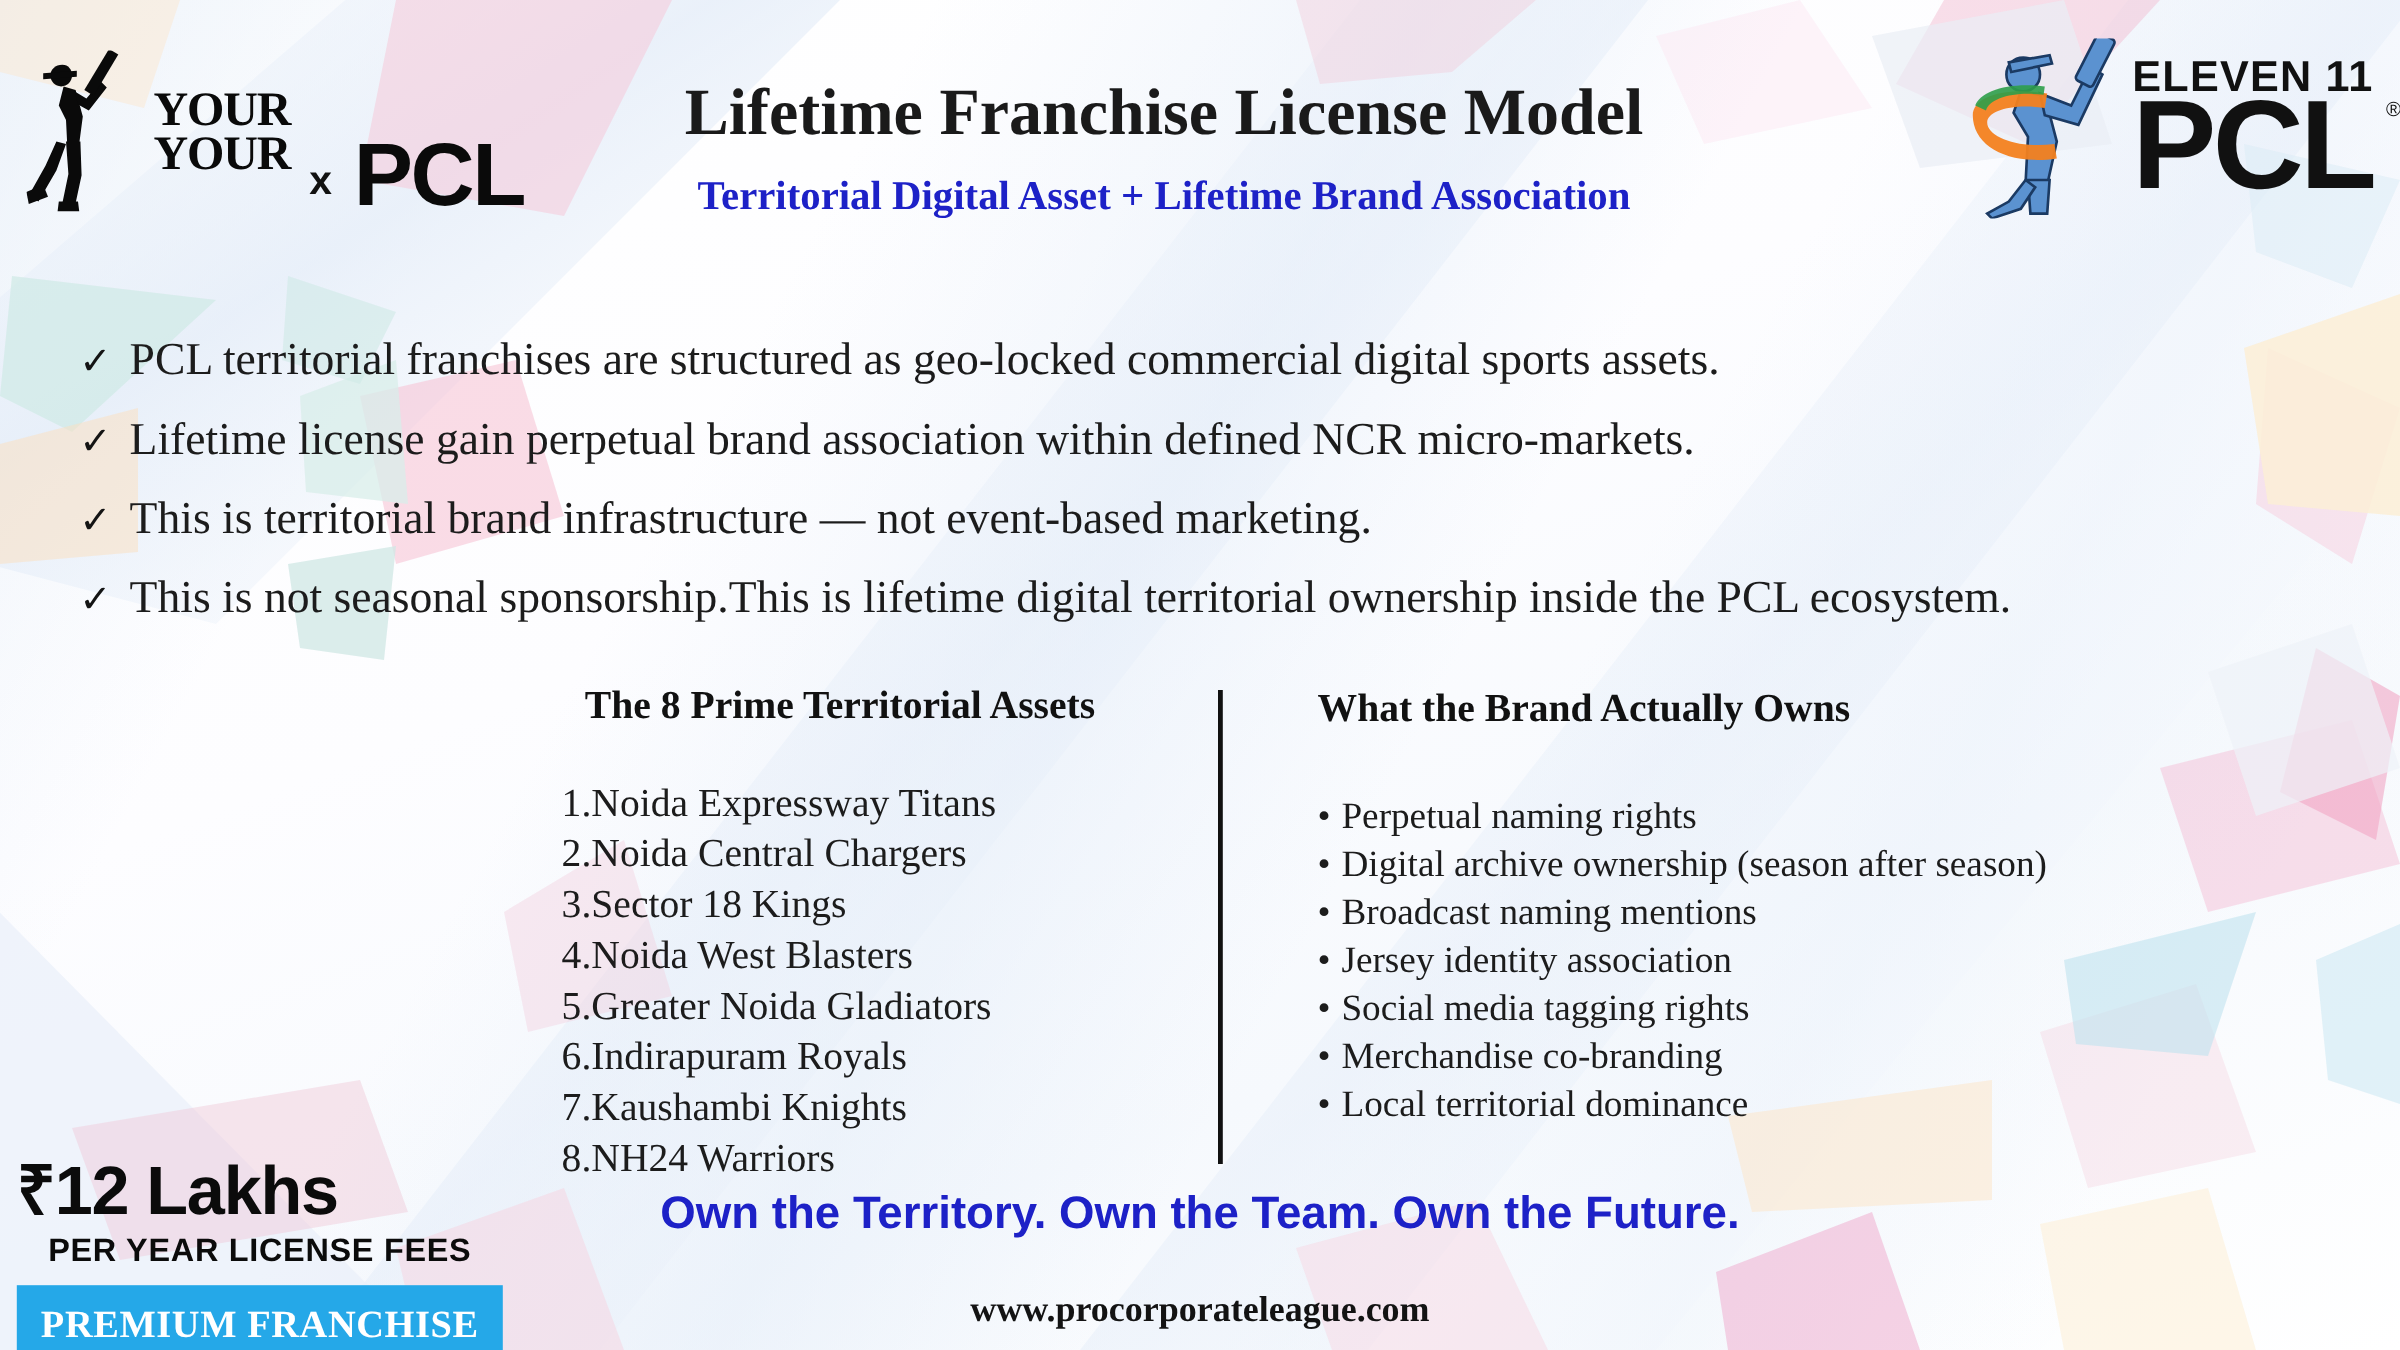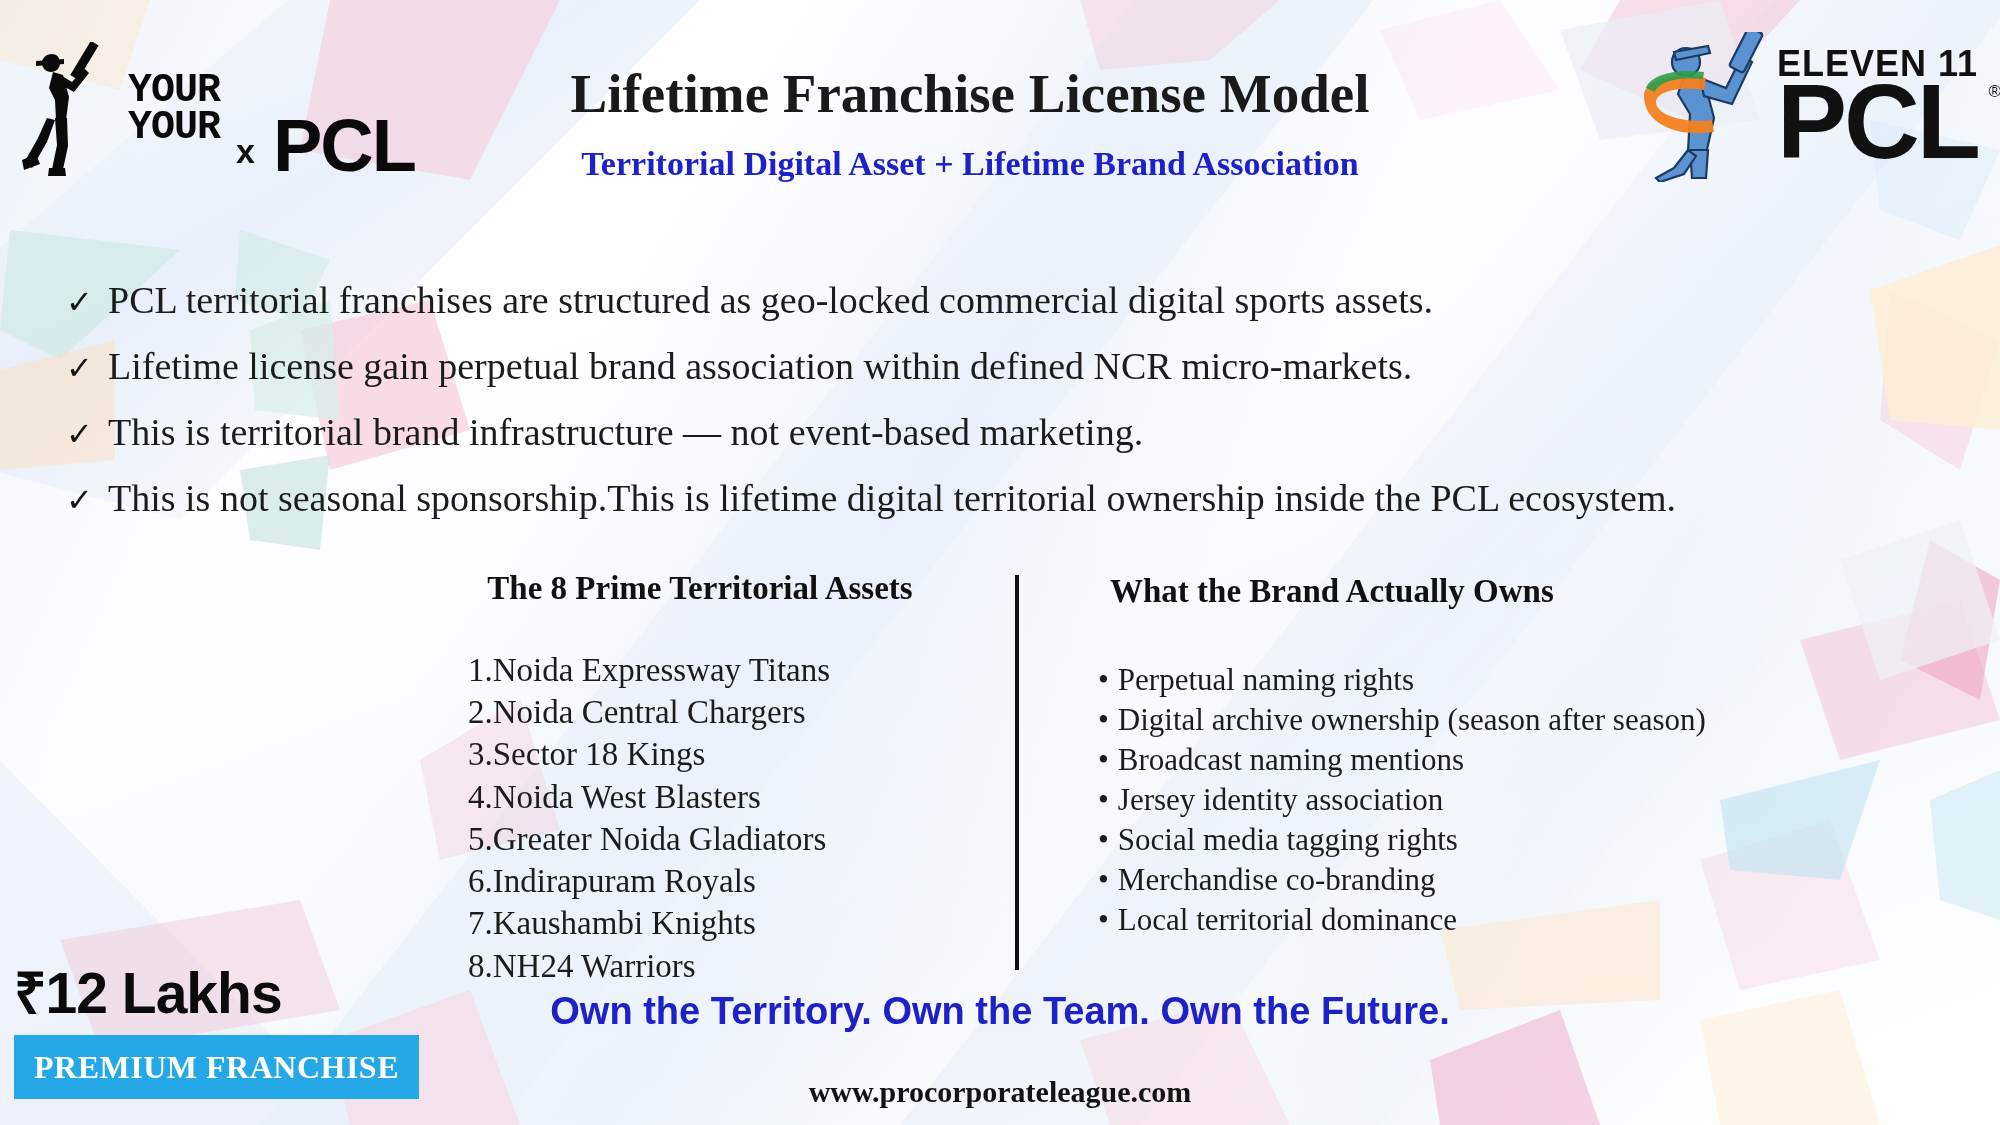--- a/index.html
+++ b/index.html
@@ -23,21 +23,21 @@
   
   .bg-layer{position:absolute;inset:0;pointer-events:none;}
 
   
   .header{position:absolute;left:0;top:0;width:2000px;height:210px;}
 
   .brand-left{position:absolute;left:22px;top:42px;display:flex;align-items:center;gap:14px;}
   .batsman-black{width:92px;height:135px;}
   .yourbrand{
     display:flex;flex-direction:column;justify-content:center;
-    font-family:Liberation Mono, monospace;font-weight:bold;
+    font-family:Liberation Serif, serif;font-weight:bold;
     color:#0a0a0a;line-height:0.92;letter-spacing:-1px;
   }
   .yb1{font-size:40px;}
   .yb2{font-size:40px;}
   .xmark{font-family:"Liberation Sans",sans-serif;font-weight:bold;font-size:34px;color:#111;margin:0 4px 0 2px;align-self:flex-end;padding-bottom:6px;}
   .pcl-black{font-family:"Liberation Sans",sans-serif;font-weight:bold;font-size:74px;color:#0a0a0a;letter-spacing:-2px;align-self:flex-end;line-height:0.8;padding-bottom:2px;}
 
   .titlewrap{position:absolute;left:430px;top:62px;width:1080px;text-align:center;}
   .main-title{
     font-family:"Liberation Serif",serif;font-weight:bold;
@@ -71,21 +71,21 @@
     font-family:"Liberation Serif",serif;font-weight:bold;font-size:33px;color:#111;
   }
   .numlist{margin:42px 0 0 0;padding:0;list-style:none;}
   .numlist li{
     font-family:"Liberation Serif",serif;font-size:33px;color:#1c1c1c;
     line-height:1.28;padding-left:68px;white-space:nowrap;
   }
 
   .col-right{position:absolute;left:1098px;top:0px;width:780px;}
   .col-right h3{
-    margin:3px 0 0 12px;text-align:left;
+    margin:3px 0 0 0;text-align:left;
     font-family:"Liberation Serif",serif;font-weight:bold;font-size:33px;color:#111;
   }
   .dotlist{margin:50px 0 0 0;padding:0;list-style:none;}
   .dotlist li{
     font-family:"Liberation Serif",serif;font-size:31px;color:#1c1c1c;
     line-height:1.29;white-space:nowrap;
   }
   .dotlist li .dot{margin-right:9px;}
 
   
@@ -272,20 +272,21 @@
         <li><span class="dot">•</span><span>Jersey identity association</span></li>
         <li><span class="dot">•</span><span>Social media tagging rights</span></li>
         <li><span class="dot">•</span><span>Merchandise co-branding</span></li>
         <li><span class="dot">•</span><span>Local territorial dominance</span></li>
       </ul>
     </div>
   </div>
 
   <div class="price-badge">
     <div class="price-amt">₹12 Lakhs</div>
+    <div class="price-sub">PER YEAR LICENSE FEES</div>
     <div class="premium-bar">
       <span>PREMIUM FRANCHISE</span>
     </div>
   </div>
 
   <div class="tagline">Own the Territory. Own the Team. Own the Future.</div>
   <div class="weburl">www.procorporateleague.com</div>
 
 </div>
 

